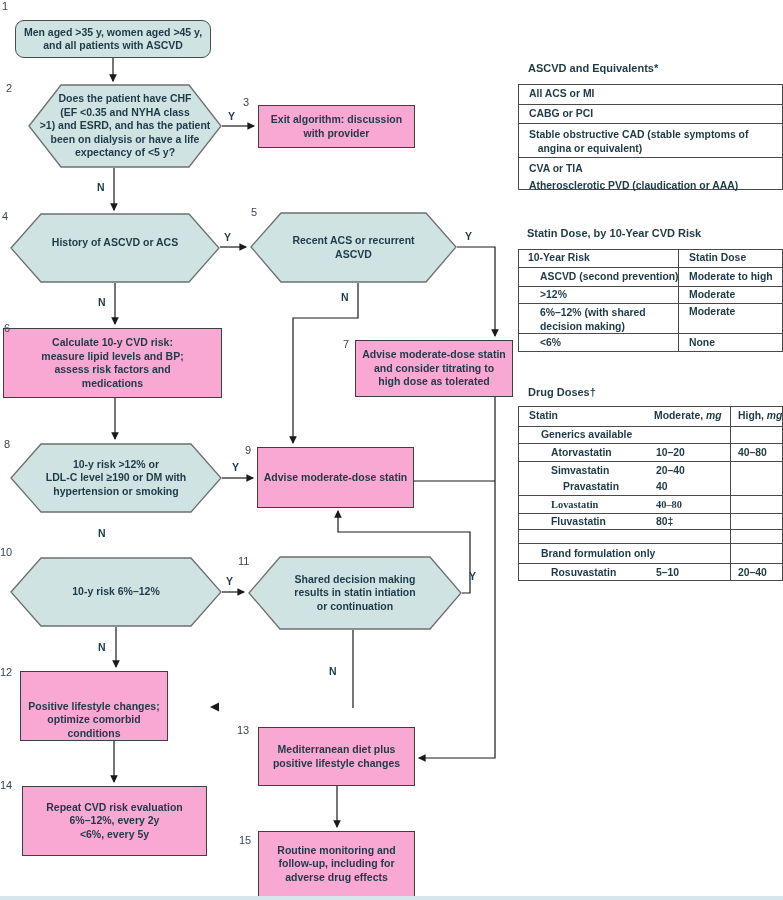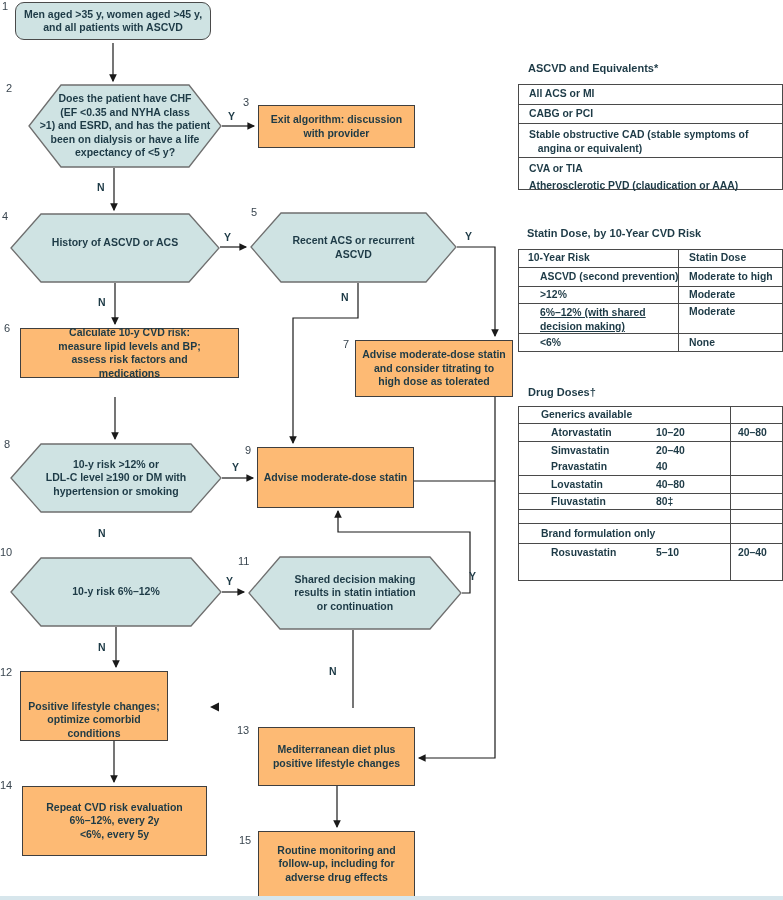--- a/index.html
+++ b/index.html
@@ -1,19 +1,19 @@
 <!DOCTYPE html>
 <html><head>
 <meta charset="utf-8">
 <style>
   html,body{margin:0;padding:0;background:#ffffff;}
   #stage{position:relative;width:783px;height:900px;background:#ffffff;overflow:hidden;
          font-family:"Liberation Sans","DejaVu Sans",sans-serif;}
   
-  .rect-node{position:absolute;background:#fdba74;border:1.4px solid #3f3f3f;box-sizing:border-box;
+  .rect-node{position:absolute;background:#f9a8d4;border:1.4px solid #3f3f3f;box-sizing:border-box;
              display:flex;align-items:center;justify-content:center;}
   .round-node{position:absolute;background:#cfe3e3;border:1.4px solid #4a4a4a;border-radius:9px;
               box-sizing:border-box;display:flex;align-items:center;justify-content:center;}
   .hex-node{position:absolute;}
   .hex-node svg{position:absolute;left:0;top:0;display:block;}
   .hex-node .node-text{position:absolute;left:0;top:0;right:0;bottom:0;display:flex;
                        align-items:center;justify-content:center;}
   .node-text{text-align:center;white-space:pre-wrap;font-weight:700;font-size:10.5px;
              line-height:13.5px;color:#1d3a46;}
   .num{position:absolute;font-size:11px;font-weight:400;color:#3a4650;}
@@ -56,21 +56,21 @@
       <path d="M462 593 L470 593 L470 532 L338 532 L338 511" marker-end="url(#ah)"></path>
       <path d="M222 592 L244 592" marker-end="url(#ah)"></path>
       <path d="M116 627 L116 667" marker-end="url(#ah)"></path>
       <path d="M353 630 L353 708"></path>
       <path d="M114 741 L114 782" marker-end="url(#ah)"></path>
       <path d="M337 786 L337 827" marker-end="url(#ah)"></path>
     </g>
     <path d="M210 707 L219 702.6 L219 711.4 Z" fill="#1a1a1a" stroke="none"></path>
   </svg>
 
-  <div class="round-node" style="left:15px;top:2px;width:196px;height:38px;">
+  <div class="round-node" style="left:15px;top:20px;width:196px;height:38px;">
     <div class="node-text">Men aged &gt;35 y, women aged &gt;45 y,
 and all patients with ASCVD</div>
   </div>
 
   <div class="hex-node" style="left:28px;top:84px;width:194px;height:84px;">
     <svg width="194" height="84">
         <polygon points="1,42 33,1 161,1 193,42 161,83 33,83" fill="#cfe3e3" stroke="#6f6f6f" stroke-width="1.3"></polygon>
       </svg>
     <div class="node-text">Does the patient have CHF
 (EF &lt;0.35 and NYHA class
@@ -92,21 +92,21 @@
   </div>
 
   <div class="hex-node" style="left:250px;top:212px;width:207px;height:71px;">
     <svg width="207" height="71">
         <polygon points="1,35 31,1 176,1 206,35 176,70 31,70" fill="#cfe3e3" stroke="#6f6f6f" stroke-width="1.3"></polygon>
       </svg>
     <div class="node-text">Recent ACS or recurrent
 ASCVD</div>
   </div>
 
-  <div class="rect-node" style="left:20px;top:328px;width:219px;height:50px;">
+  <div class="rect-node" style="left:3px;top:328px;width:219px;height:70px;">
     <div class="node-text">Calculate 10-y CVD risk:
 measure lipid levels and BP;
 assess risk factors and
 medications</div>
   </div>
 
   <div class="rect-node" style="left:355px;top:340px;width:158px;height:57px;">
     <div class="node-text">Advise moderate-dose statin
 and consider titrating to
 high dose as tolerated</div>
@@ -211,50 +211,55 @@
     </div>
     <div class="trow" style="height:19px;">
       <span style="position:absolute;left:21px;top:3px;">ASCVD (second prevention)</span>
       <span class="dose" style="left:170px;top:3px;">Moderate to high</span>
     </div>
     <div class="trow" style="height:17px;">
       <span style="position:absolute;left:21px;top:2px;">&gt;12%</span>
       <span class="dose" style="left:170px;top:2px;">Moderate</span>
     </div>
     <div class="trow" style="height:30px;">
-      <span style="position:absolute;left:21px;top:2px;line-height:14px;white-space:pre-wrap;text-decoration:underline;">6%–12% (with shared
+      <span style="position:absolute;left:21px;top:2px;line-height:14px;white-space:pre-wrap;">6%–12% (with shared
 decision making)</span>
       <span class="dose" style="left:170px;top:2px;">Moderate</span>
     </div>
     <div class="trow last" style="height:19px;">
       <span style="position:absolute;left:21px;top:3px;">&lt;6%</span>
       <span class="dose" style="left:170px;top:3px;">None</span>
     </div>
   </div>
 
   <div class="tbl-title" style="left:528px;top:386px;">Drug Doses†</div>
   <div class="tbl" style="left:518px;top:406px;width:265px;height:175px;">
     <div class="vline" style="left:211px;"></div>
+    <div class="trow" style="height:20px;">
+      <span style="position:absolute;left:10px;top:3px;">Statin</span>
+      <span class="dose" style="left:135px;top:3px;"><span>Moderate, </span><span class="unit">mg</span></span>
+      <span class="dose" style="left:219px;top:3px;"><span>High, </span><span class="unit">mg</span></span>
+    </div>
     <div class="trow" style="height:17px;">
       <span style="position:absolute;left:22px;top:2px;text-align:right;">Generics available</span>
     </div>
     <div class="trow" style="height:18px;">
       <span style="position:absolute;left:32px;top:3px;">Atorvastatin</span>
       <span class="dose" style="left:137px;top:3px;">10–20</span>
       <span class="dose" style="left:219px;top:3px;">40–80</span>
     </div>
     <div class="trow" style="height:17px;border-bottom:none;">
       <span style="position:absolute;left:32px;top:3px;">Simvastatin</span>
       <span class="dose" style="left:137px;top:3px;">20–40</span>
     </div>
     <div class="trow" style="height:17px;">
-      <span style="position:absolute;left:32px;top:2px;">Pravastatin</span>
+      <span style="position:absolute;left:44px;top:2px;">Pravastatin</span>
       <span class="dose" style="left:137px;top:2px;">40</span>
     </div>
-    <div class="trow" style="height:18px;">
+    <div class="trow" style="height:18px;font-family:Liberation Serif, serif;">
       <span style="position:absolute;left:32px;top:3px;">Lovastatin</span>
       <span class="dose" style="left:137px;top:3px;">40–80</span>
     </div>
     <div class="trow" style="height:16px;">
       <span style="position:absolute;left:32px;top:2px;">Fluvastatin</span>
       <span class="dose" style="left:137px;top:2px;">80‡</span>
     </div>
     <div class="trow" style="height:14px;"></div>
     <div class="trow" style="height:20px;">
       <span style="position:absolute;left:22px;top:4px;">Brand formulation only</span>

